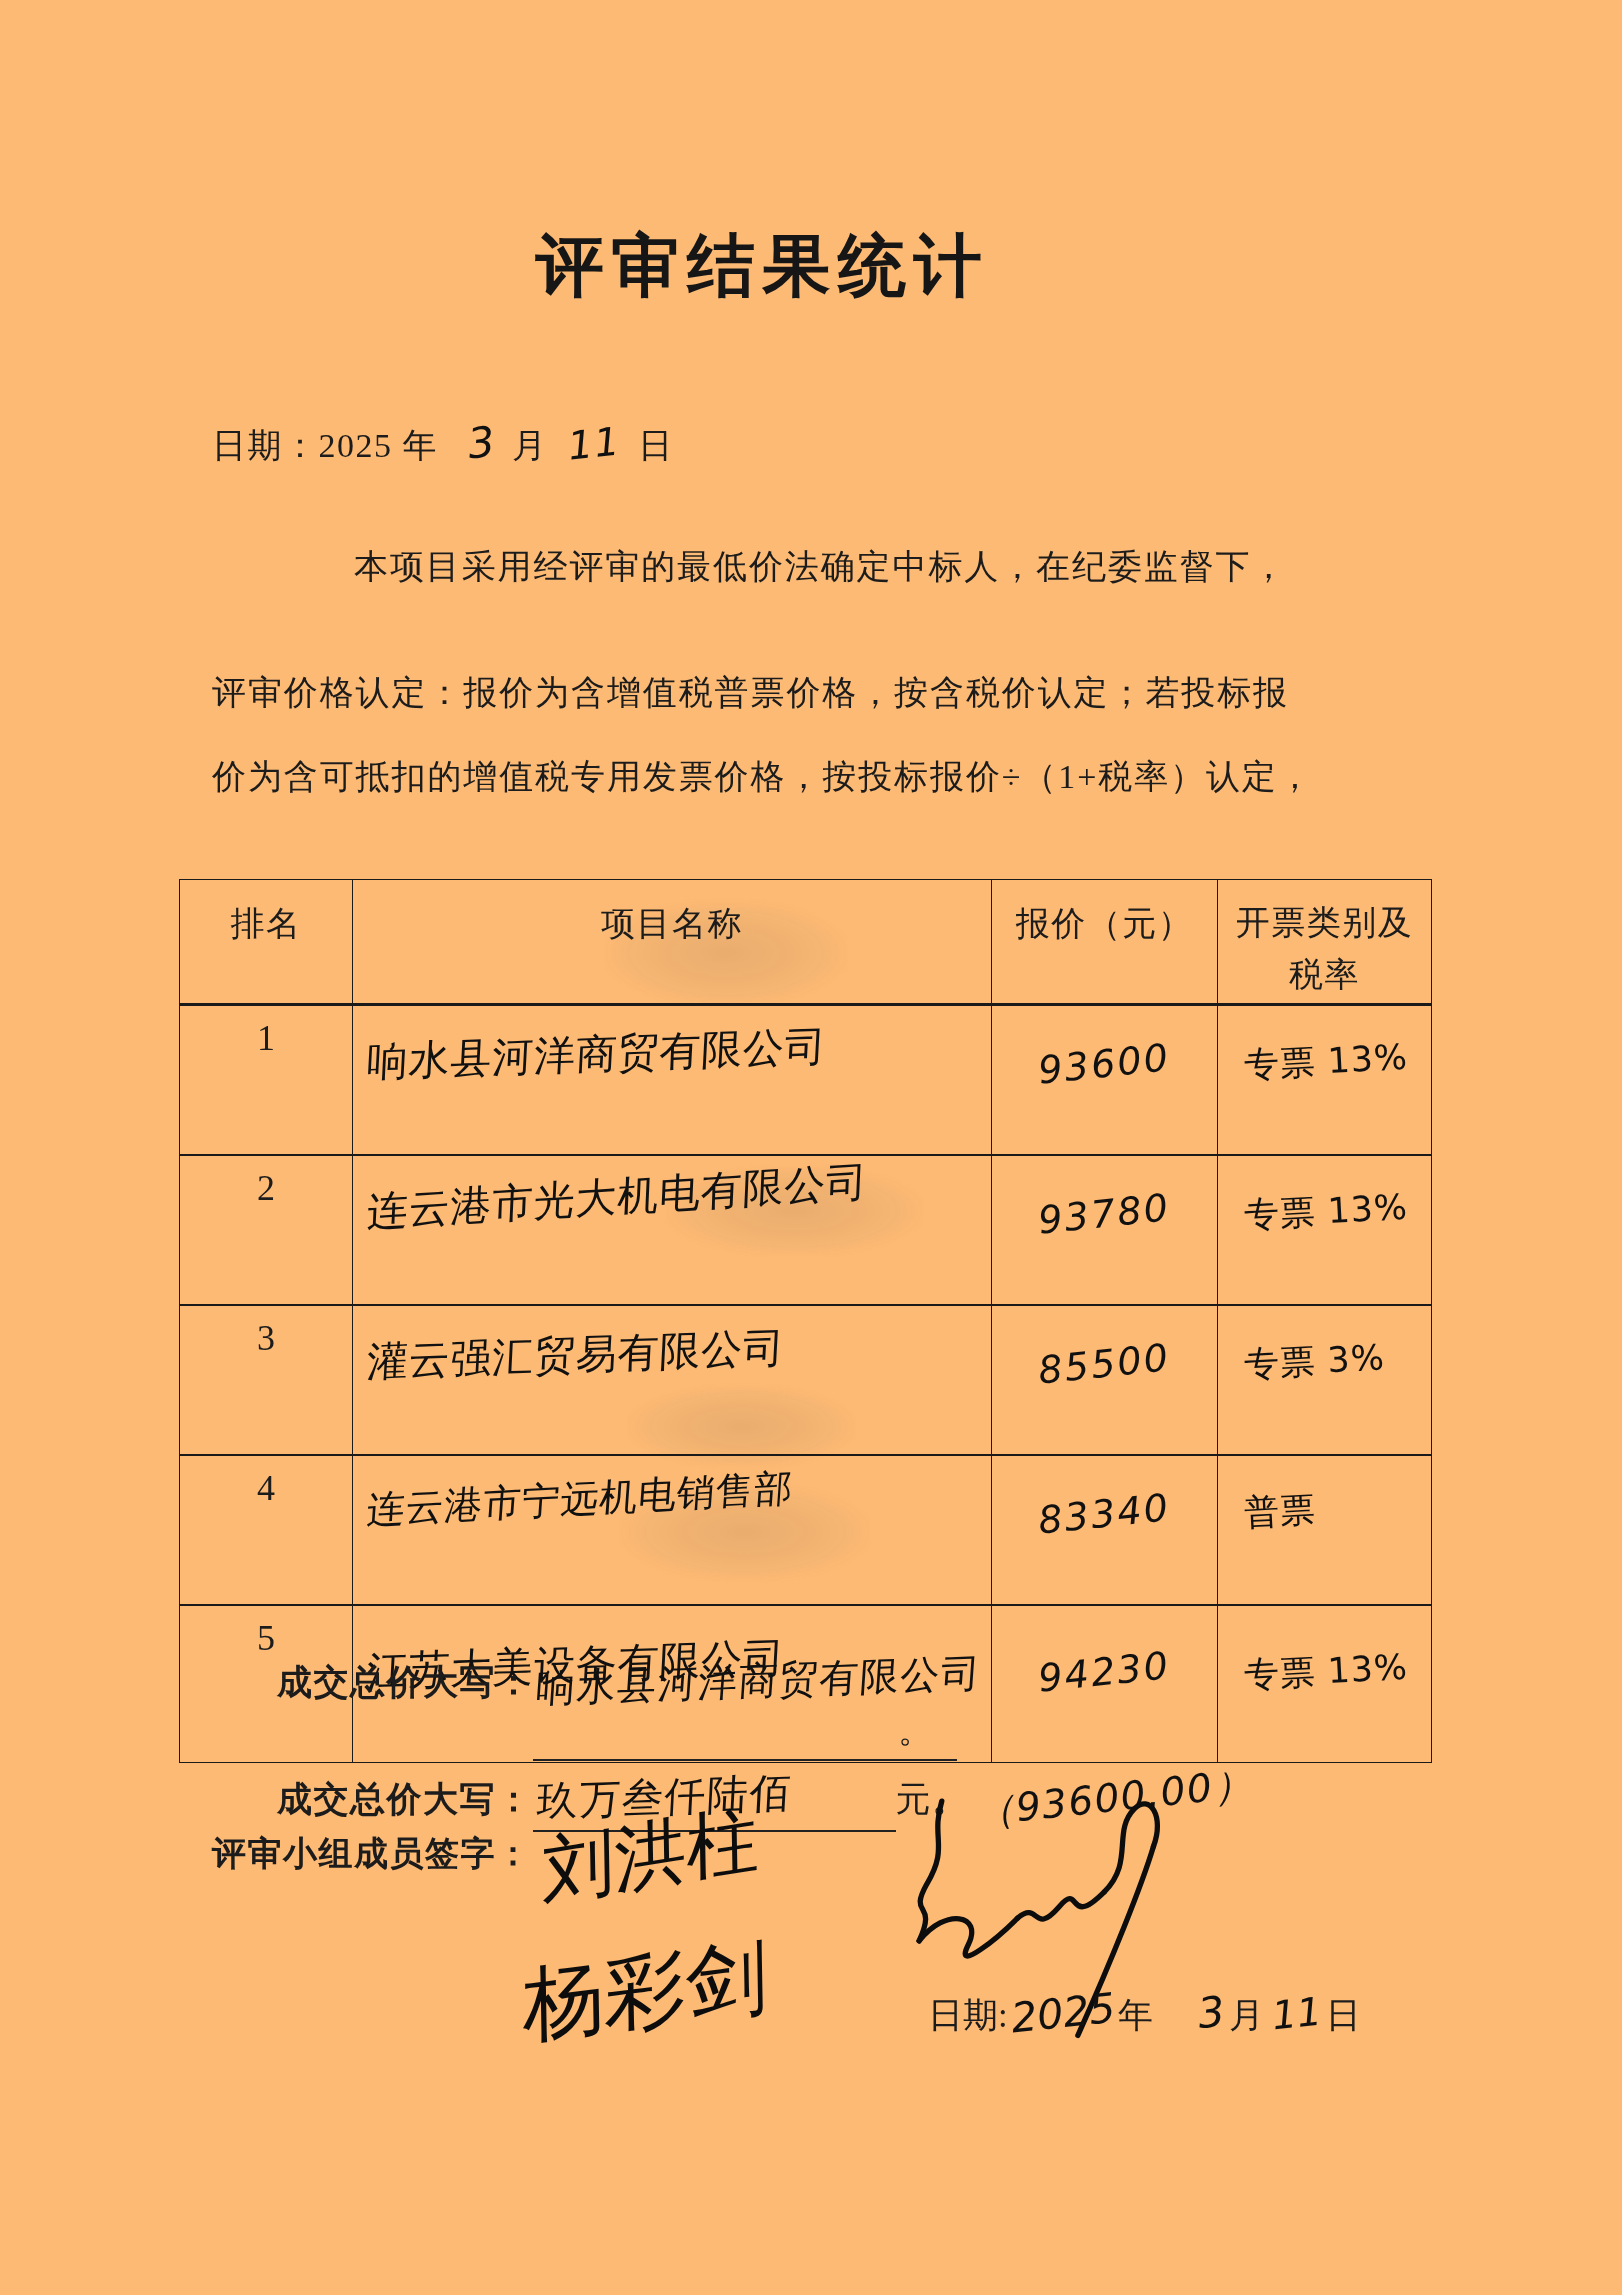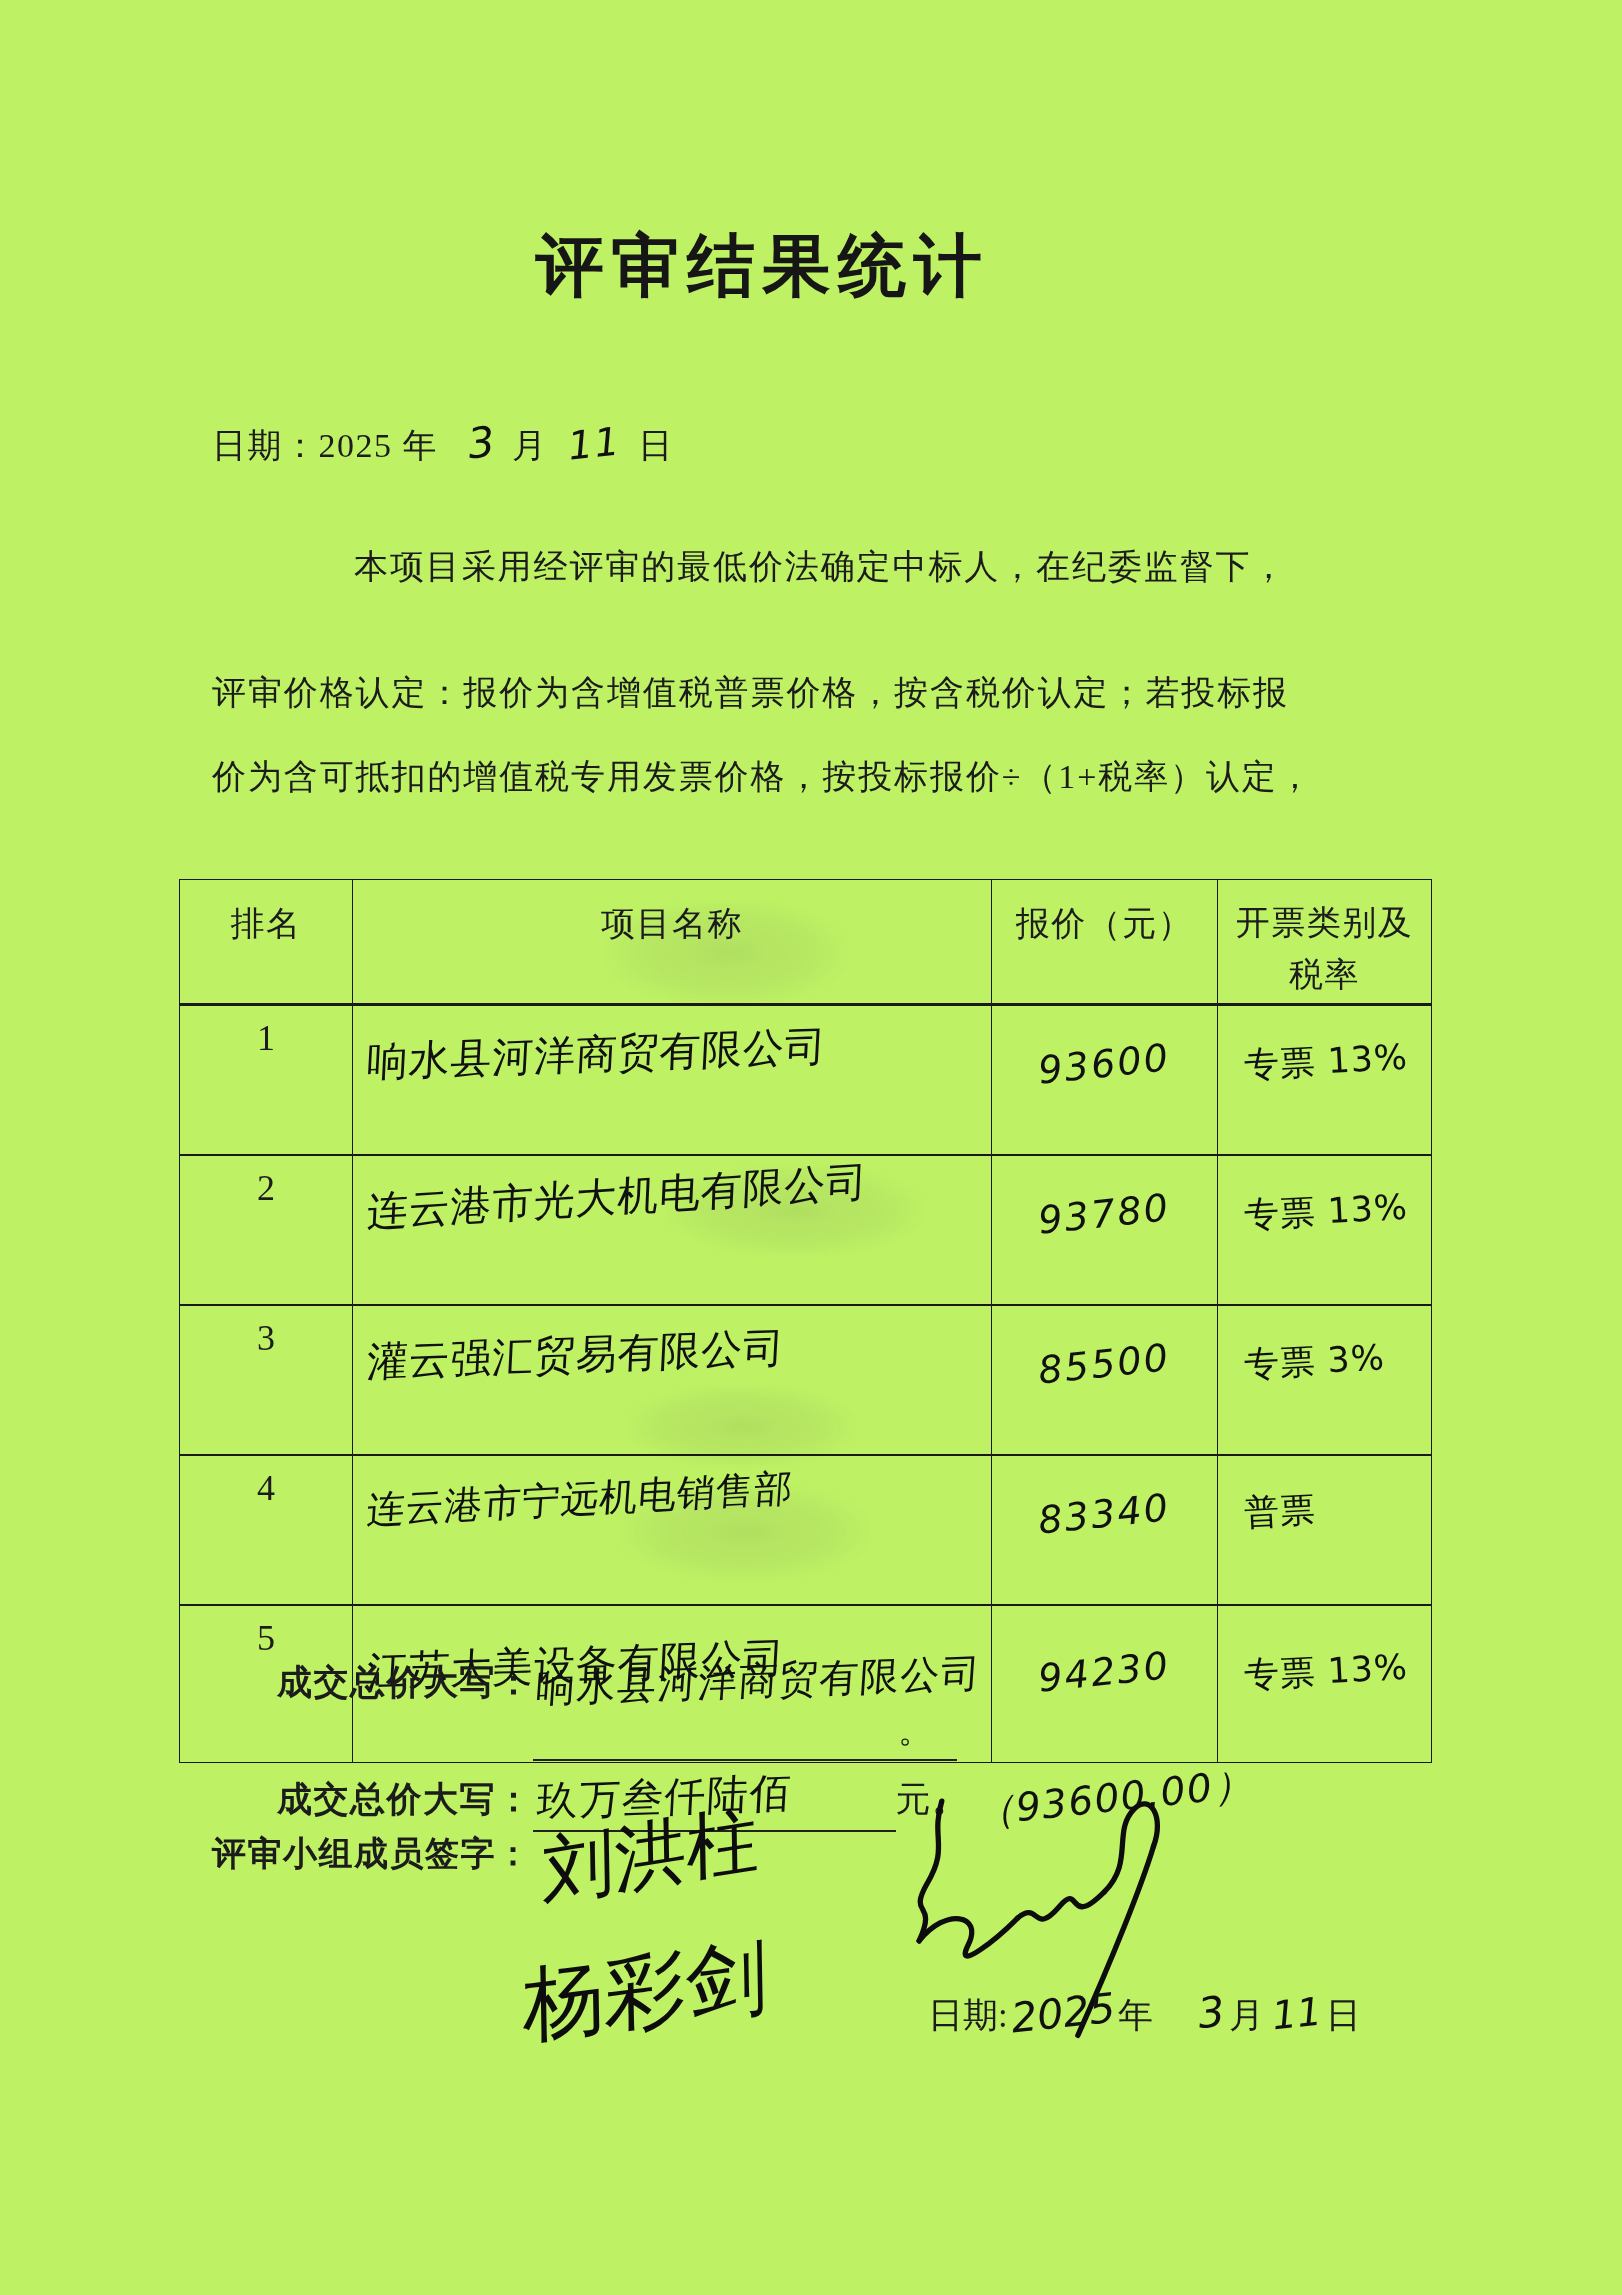--- a/index.html
+++ b/index.html
@@ -1,20 +1,20 @@
 <!DOCTYPE html>
 <html style="font-size:12px"><head>
 <meta charset="utf-8">
 <style>
   html,body { margin:0; padding:0; background:#e8e8e8; }
   .page {
     position:relative;
     width:1623px; height:2295px;
     margin:0 auto;
-    background:#bef264;
+    background:#fdba74;
     font-family:"Liberation Serif","DejaVu Serif",serif;
     color:#1c1c1c;
     overflow:hidden;
   }
   .abs { position:absolute; }
   .title {
     top:221px; left:0; width:1525px;
     text-align:center;
     font-size:68px; font-weight:bold;
     letter-spacing:7.6px;

